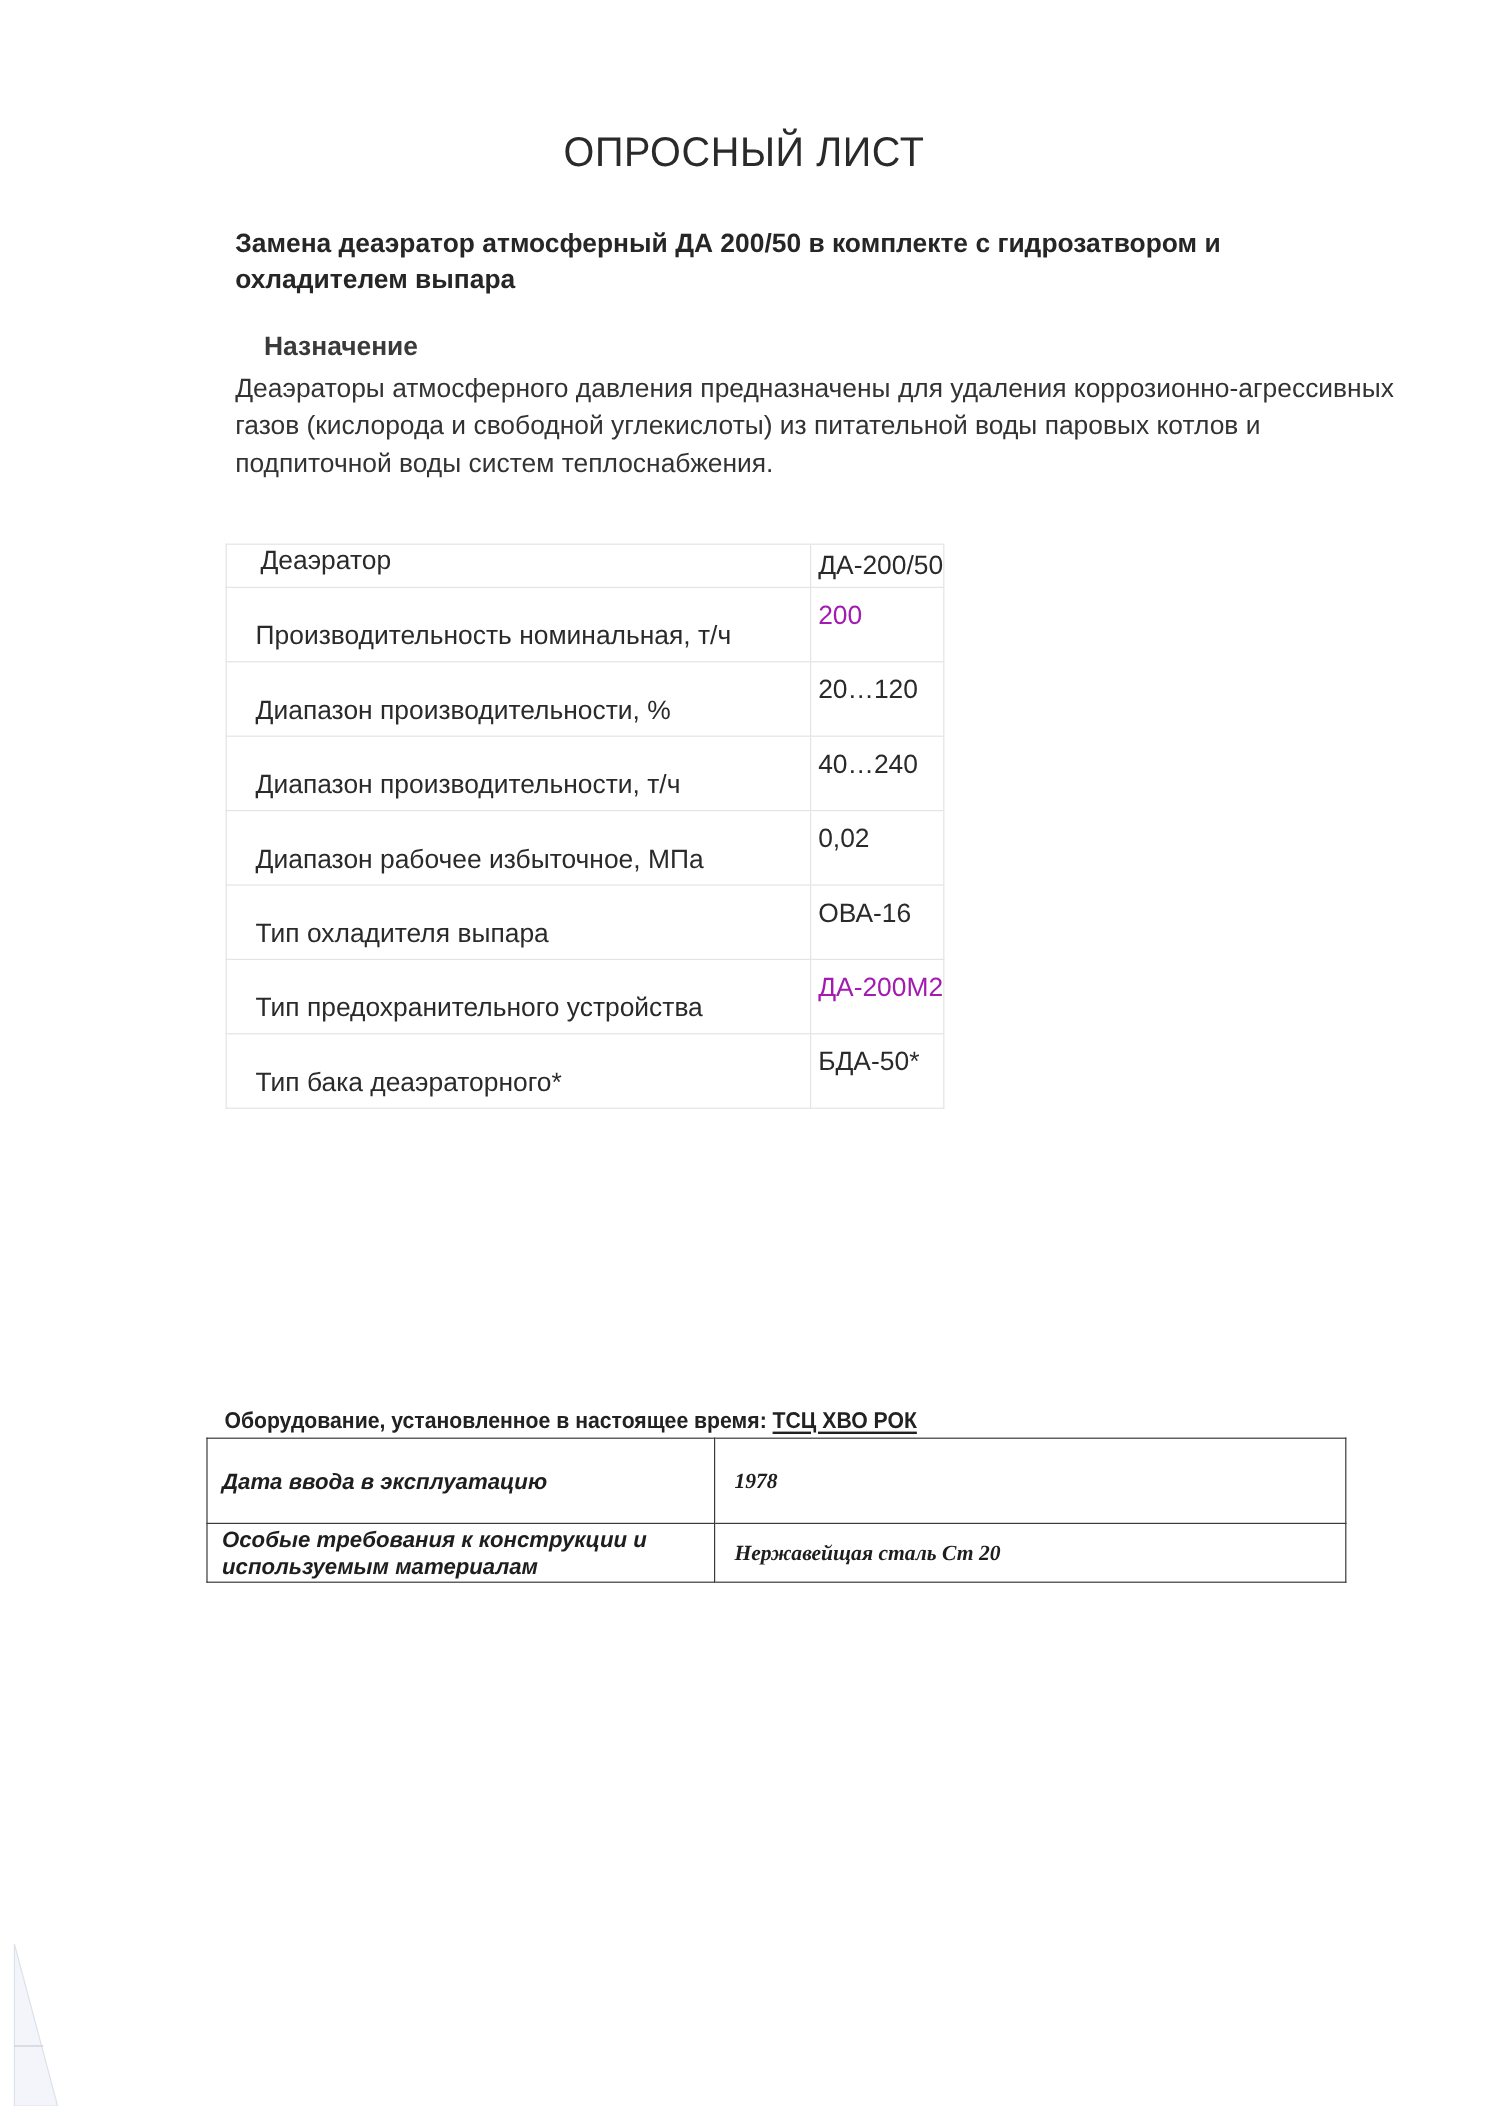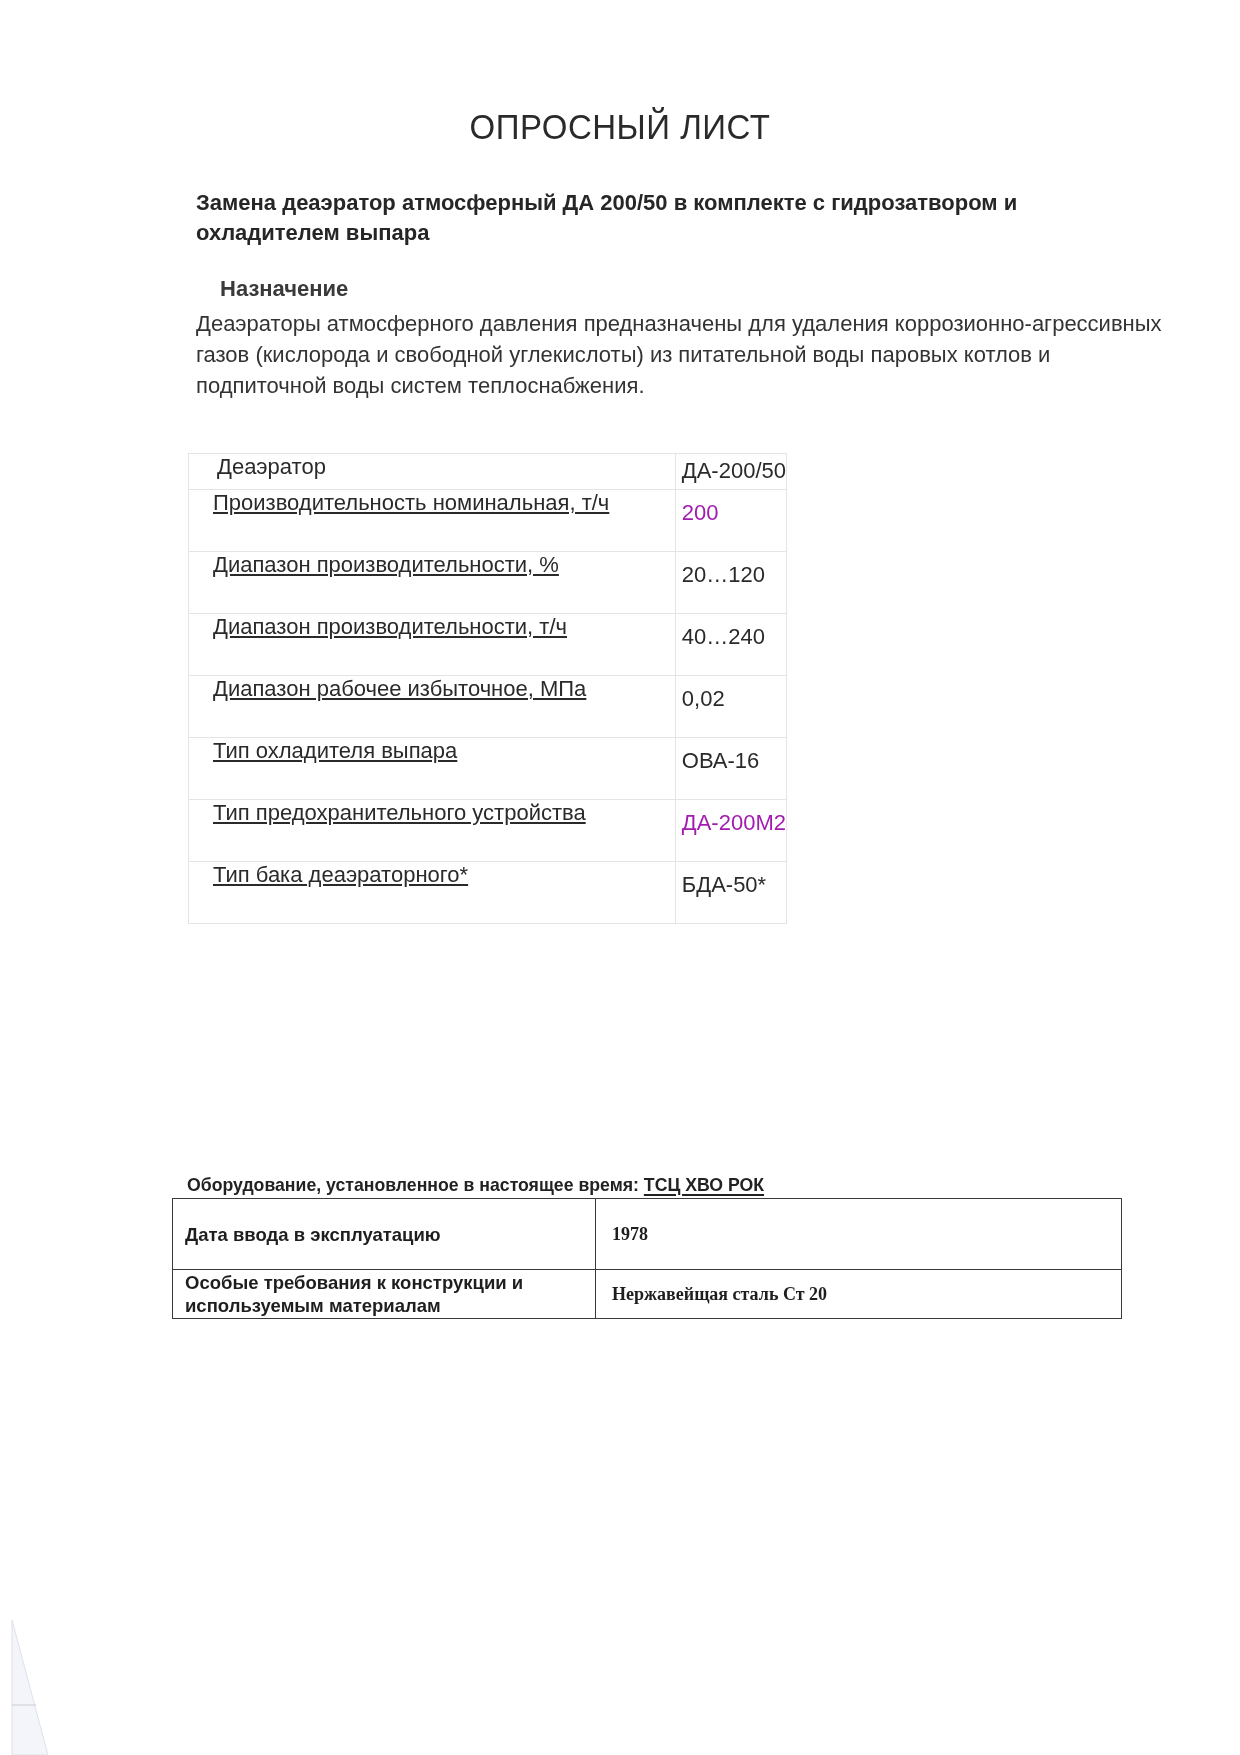--- a/index.html
+++ b/index.html
@@ -87,22 +87,22 @@
       display: inline-block;
       margin-top: 0px;
       padding-left: 2px;
     }
     .specs-table tr.first td.val span {
       display: inline-block;
       margin-top: 4px;
     }
     .specs-table tr.row td.param span {
       display: inline-block;
+      margin-top: 27px;
       padding-left: -4px;
-      text-decoration: underline;
     }
     .specs-table tr.row td.val span {
       display: inline-block;
       margin-top: 10px;
     }
     .specs-table tr.row td.param {
       padding-left: 24px;
     }
     .faded { color: #a21caf; }
 
@@ -122,20 +122,21 @@
       text-decoration-thickness: 2px;
       text-underline-offset: 3px;
     }
     .equip-table {
       position: absolute;
       left: 172px;
       top: 1198px;
       width: 950px;
       border-collapse: collapse;
       color: #1e1e1e;
+      font-style: italic;
     }
     .equip-table td {
       border: 1.5px solid #3a3a3a;
       vertical-align: middle;
       padding: 0;
     }
     .equip-table td.label {
       width: 410px;
       padding-left: 12px;
       font-family: "Liberation Sans", sans-serif;

